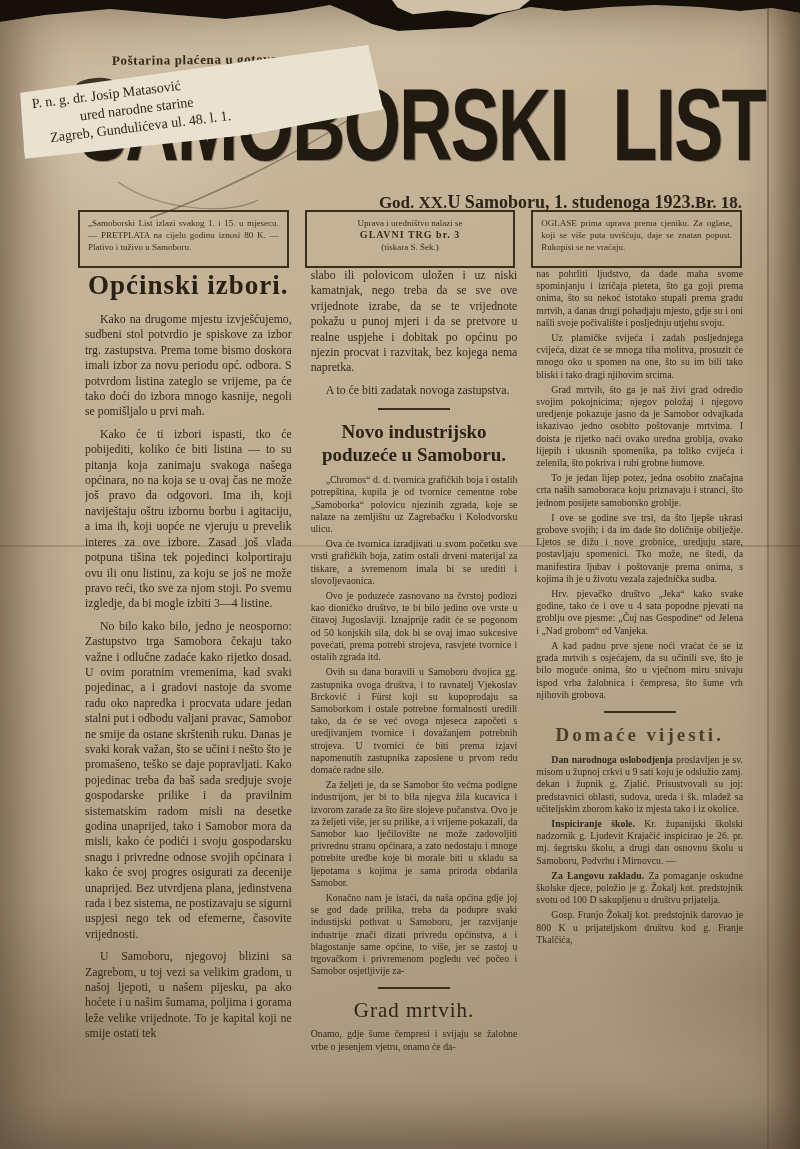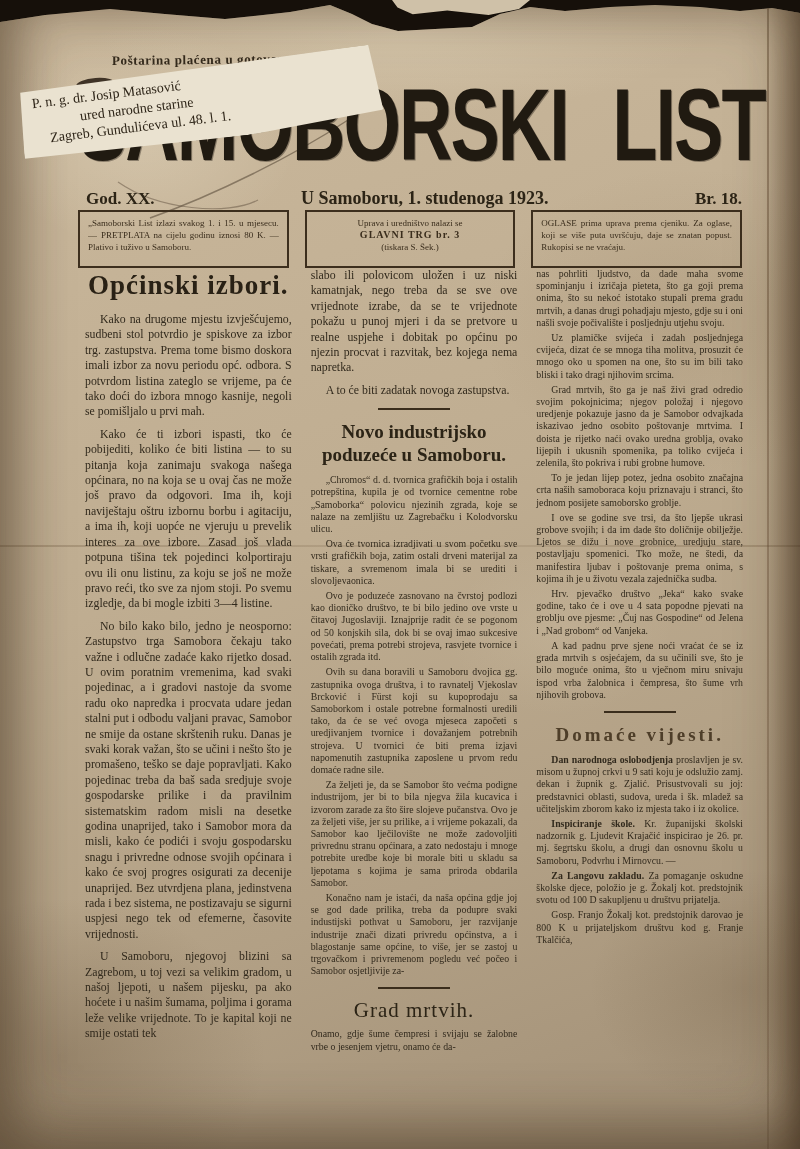--- a/index.html
+++ b/index.html
@@ -63,25 +63,25 @@
     background:#eae2d0;padding:9px 12px 12px 14px;
     transform:rotate(-7deg);transform-origin:left top;
     clip-path:polygon(1% 7%,98% 0,100% 88%,62% 100%,0 95%);
     box-shadow:2px 3px 5px rgba(40,28,14,.35);
     color:#2e2518;font-size:14px;line-height:18px;
   }
   .address-label .l2{padding-left:46px;}
   .address-label .l3{padding-left:14px;}
 
   .dateline{
-    position:absolute;left:86px;top:180px;width:656px;z-index:1;
-    display:flex;align-items:baseline;justify-content:space-between;
+    position:absolute;left:86px;top:192px;width:656px;z-index:1;
+    display:flex;align-items:baseline;justify-content:flex-end;
     font-size:17px;font-weight:700;color:#2c2416;
   }
-  .dateline .center{font-size:18px;margin-top:8px;}
+  .dateline .center{font-size:18px;}
 
   .infoboxes{
     position:absolute;left:78px;top:210px;width:664px;display:flex;gap:16px;
   }
   .infobox{
     flex:1;border:2px solid #3c2e1d;padding:5px 8px;min-height:44px;
     font-size:9px;line-height:12px;color:#3a2d1c;text-align:justify;
   }
   .infobox.center{text-align:center;}
   .infobox.center .b{font-weight:700;font-size:10px;letter-spacing:1px;display:block;}

